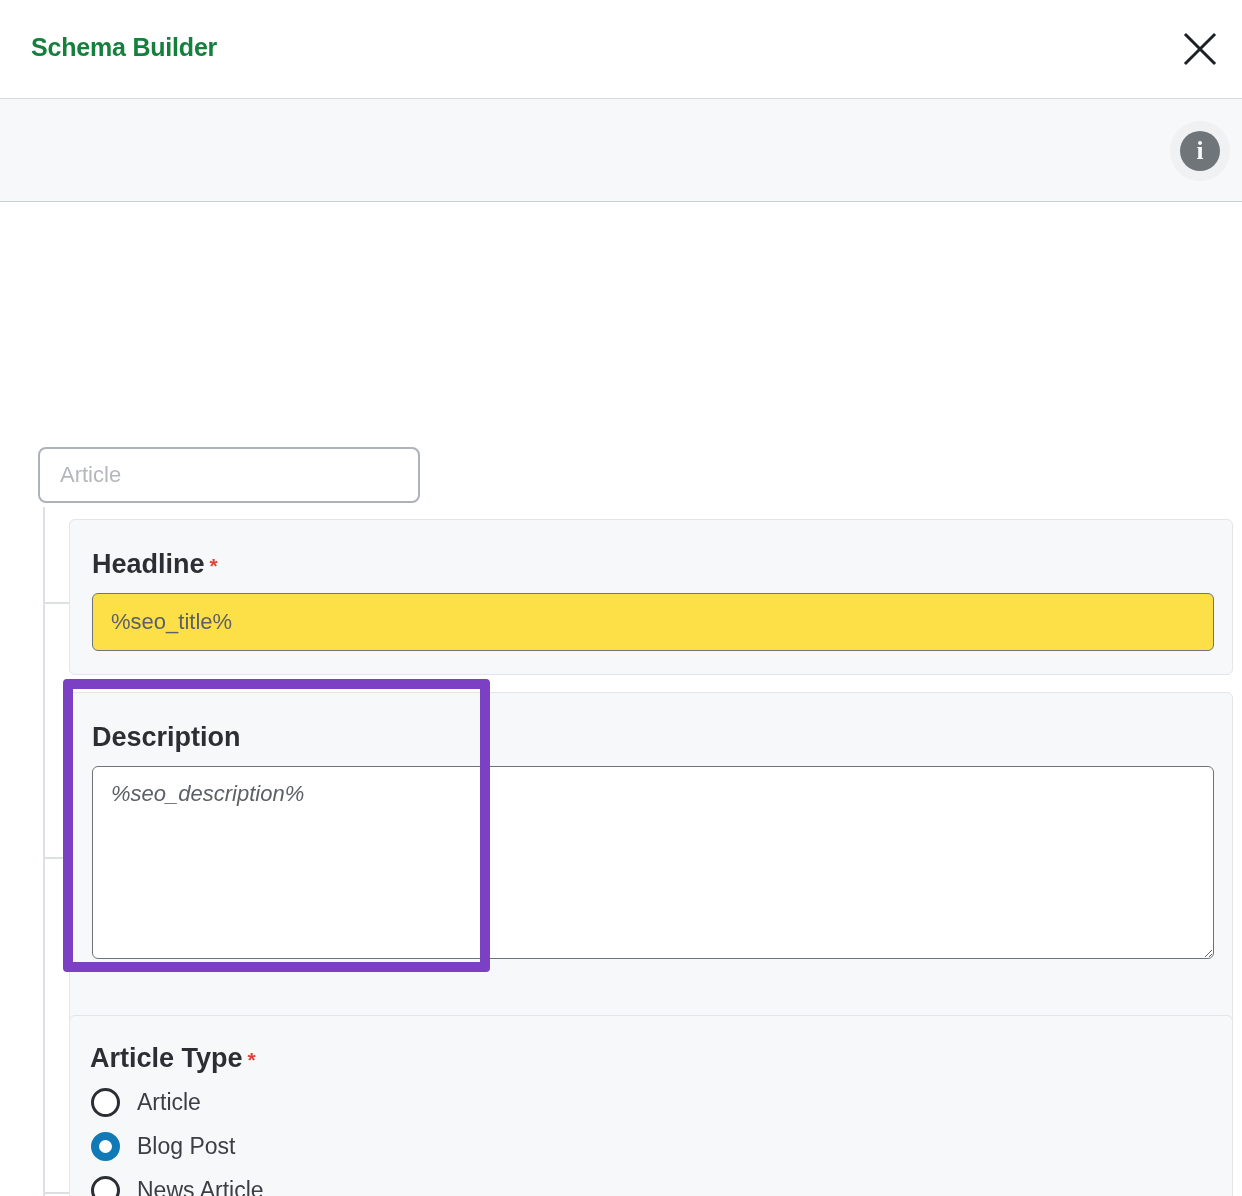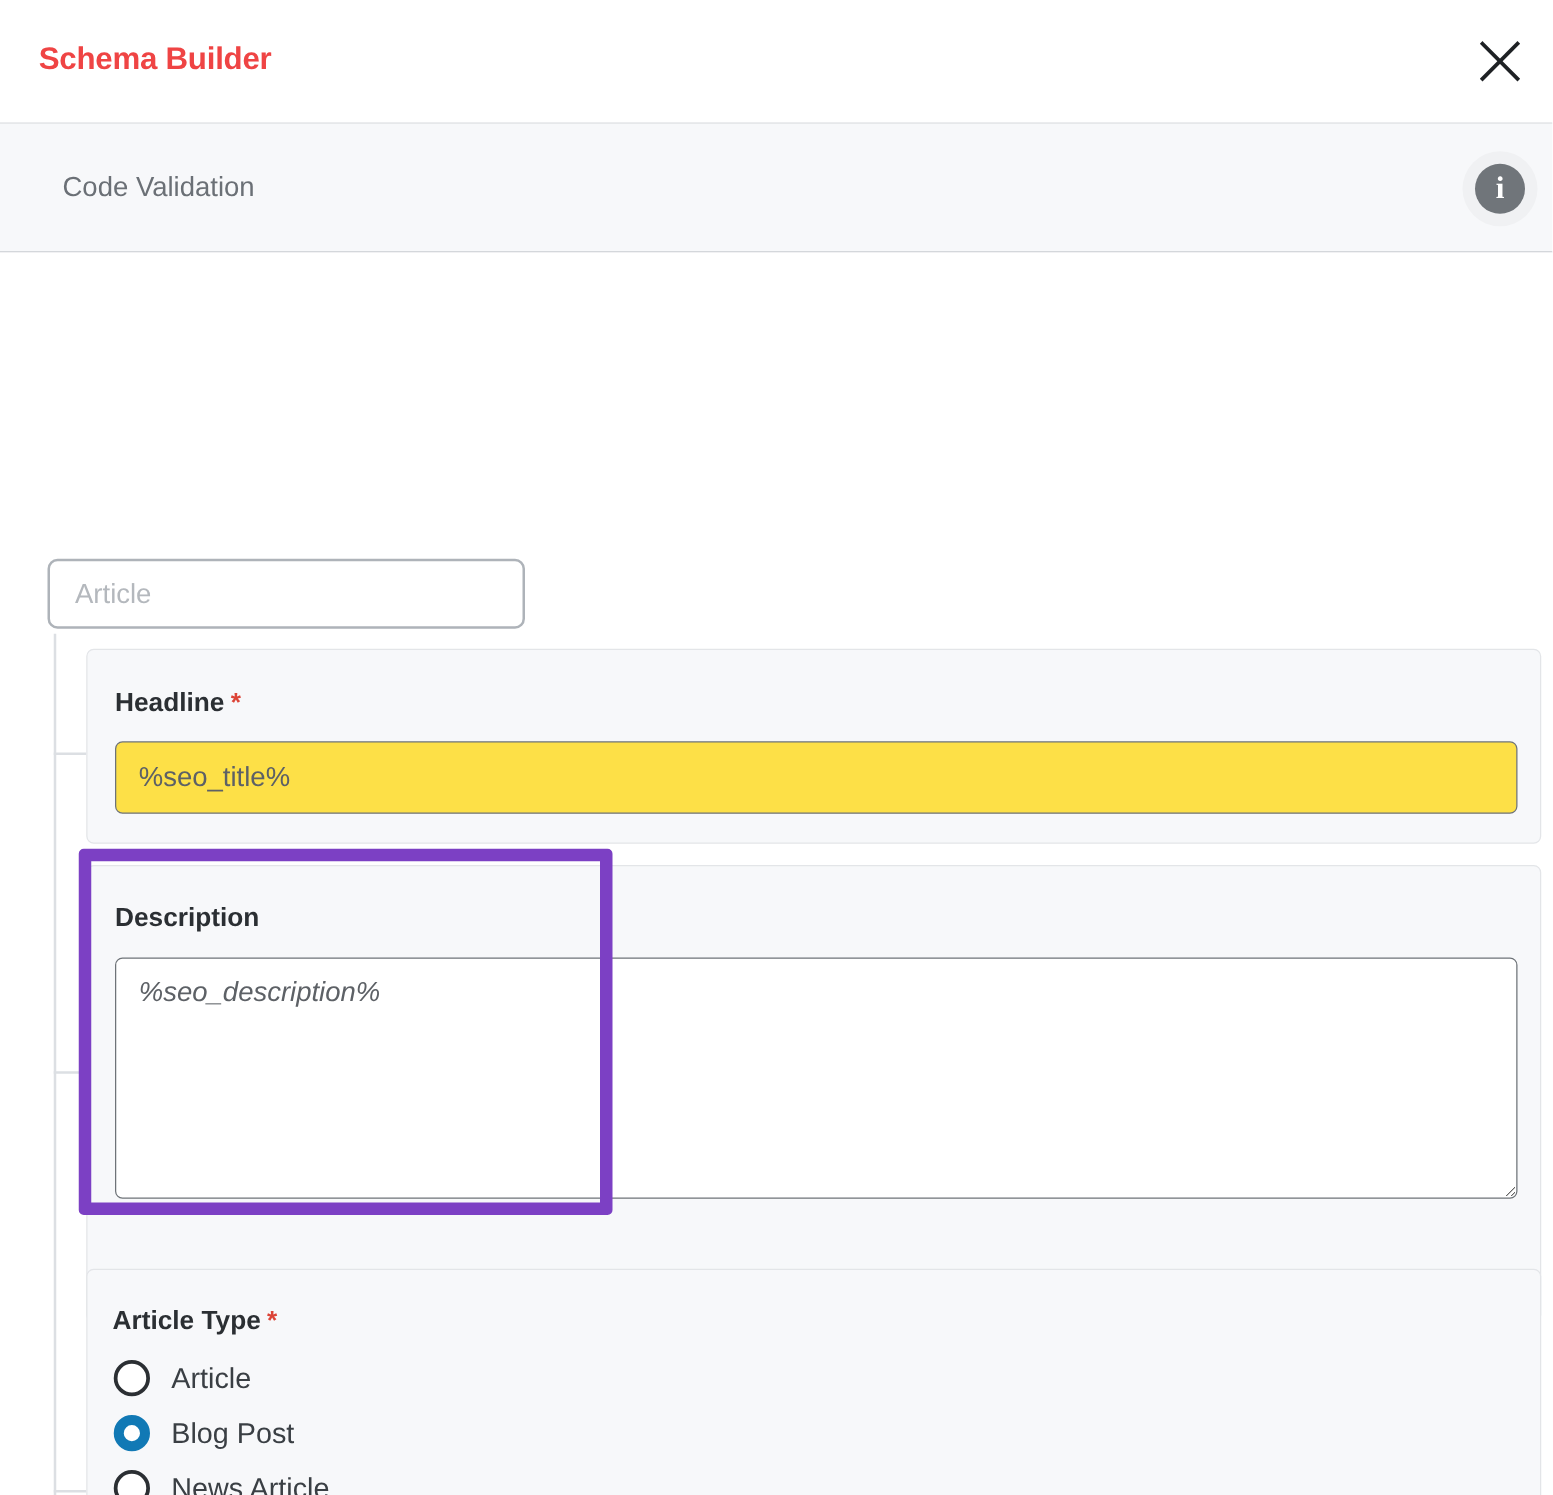--- a/index.html
+++ b/index.html
@@ -16,21 +16,21 @@
     position: relative;
     height: 99px;
     background: #ffffff;
     border-bottom: 1px solid #d8dadd;
   }
   .modal-title {
     position: absolute;
     left: 31px; top: 33px;
     font-size: 25px;
     font-weight: bold;
-    color: #ef4444;
+    color: #15803d;
     letter-spacing: -0.2px;
   }
   .close-button {
     position: absolute;
     right: 13px; top: 20px;
     width: 58px; height: 58px;
     display: flex; align-items: center; justify-content: center;
     cursor: pointer;
     background: transparent;
     border: none;
@@ -131,21 +131,21 @@
   
   .field-card {
     position: absolute;
     left: 69px;
     width: 1164px;
     background: #f7f8fa;
     border: 1px solid #e3e5e8;
     border-radius: 6px;
   }
   .field-label {
-    font-size: 21px;
+    font-size: 27px;
     font-weight: bold;
     color: #2b2f33;
     line-height: 1;
   }
   .req-star {
     color: #dc4437;
     font-weight: bold;
     font-size: 21px;
     margin-left: 5px;
   }
@@ -223,21 +223,20 @@
       <svg width="34" height="34" viewBox="0 0 34 34" aria-hidden="true">
         <line x1="3" y1="3" x2="31" y2="31" stroke="#1e2124" stroke-width="3" stroke-linecap="square"></line>
         <line x1="31" y1="3" x2="3" y2="31" stroke="#1e2124" stroke-width="3" stroke-linecap="square"></line>
       </svg>
     </span>
   </div>
 </div>
 
 <div class="tab-bar">
   <div class="tabs">
-    <div class="tab">Code Validation</div>
   </div>
   <div class="info-button">
     <span class="info-circle">i</span>
   </div>
 </div>
 
 <div class="builder-body">
 
   <div class="tree-trunk"></div>
   <div class="tree-stub" style="top:400px;"></div>

